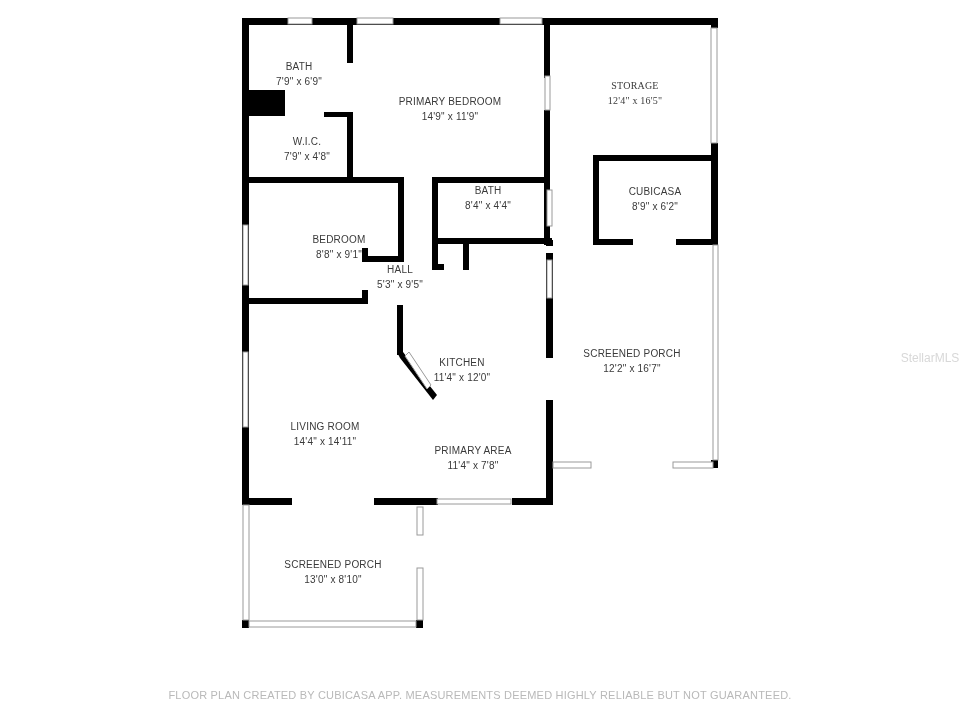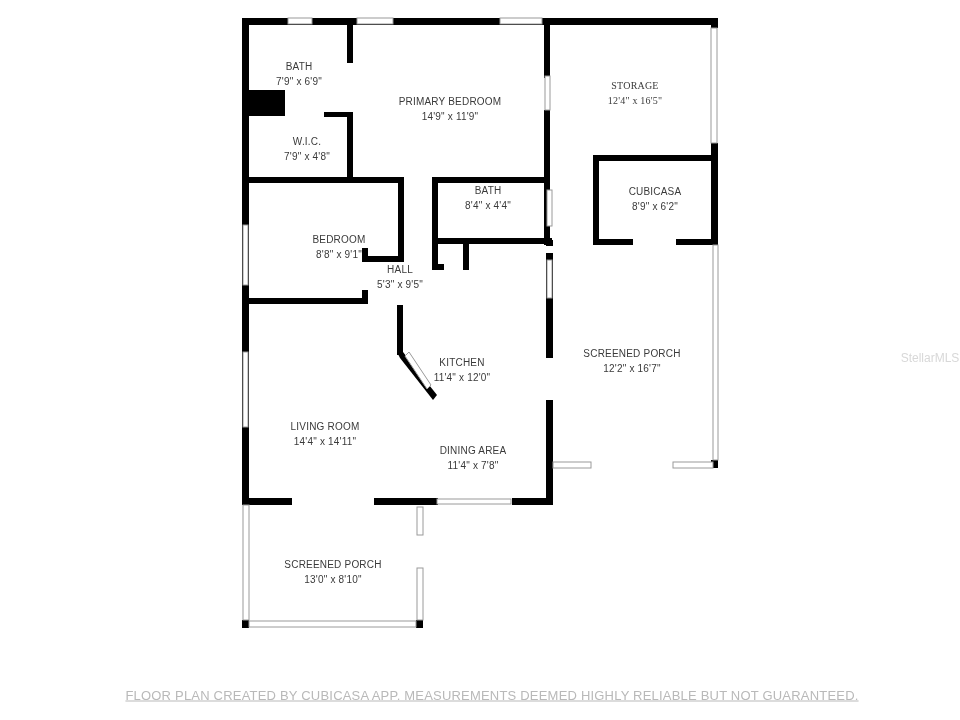--- a/index.html
+++ b/index.html
@@ -6,22 +6,22 @@
   body { width: 960px; height: 720px; position: relative; overflow: hidden;
          font-family: "Liberation Sans", "DejaVu Sans", sans-serif; }
   #plan { position: absolute; left: 0; top: 0; width: 960px; height: 720px; }
   .room-label { position: absolute; transform: translate(-50%, -50%);
                 text-align: center; color: #3a3a3a; font-size: 10px;
                 line-height: 15px; white-space: nowrap; letter-spacing: 0.2px; }
   .room-label .name { display: block; }
   .room-label .dims { display: block; }
   .watermark { position: absolute; left: 930px; top: 358px; transform: translate(-50%, -50%);
                color: #d8d8d8; font-size: 12px; font-weight: normal; filter: blur(0.6px); }
-  .footer { position: absolute; left: 492px; top: 695px; transform: translate(-50%, -50%);
-            color: #b9b9b9; font-size: 13px; letter-spacing: 0.2px; white-space: nowrap; text-decoration: underline; }
+  .footer { position: absolute; left: 480px; top: 695px; transform: translate(-50%, -50%);
+            color: #b9b9b9; font-size: 11px; letter-spacing: 0.2px; white-space: nowrap; }
 </style>
 </head>
 <body>
 
 <svg id="plan" viewBox="0 0 960 720" xmlns="http://www.w3.org/2000/svg">
   <g fill="#000">
 
     <rect x="242" y="18" width="476" height="7"></rect>
 
     <rect x="242" y="18" width="7" height="486"></rect>
@@ -144,21 +144,21 @@
     </div>
     <div class="room-label" style="left: 632px; top: 361px;">
       <span class="name">SCREENED PORCH</span>
       <span class="dims">12'2" x 16'7"</span>
     </div>
     <div class="room-label" style="left: 325px; top: 410px; margin-top: 24px;">
       <span class="name">LIVING ROOM</span>
       <span class="dims">14'4" x 14'11"</span>
     </div>
     <div class="room-label" style="left: 473px; top: 458px;">
-      <span class="name">DINING AREA</span>
+      <span class="name">PRIMARY AREA</span>
       <span class="dims">11'4" x 7'8"</span>
     </div>
     <div class="room-label" style="left: 333px; top: 572px;">
       <span class="name">SCREENED PORCH</span>
       <span class="dims">13'0" x 8'10"</span>
     </div>
   </div>
 
 <div class="watermark">StellarMLS</div>
 <div class="footer">FLOOR PLAN CREATED BY CUBICASA APP. MEASUREMENTS DEEMED HIGHLY RELIABLE BUT NOT GUARANTEED.</div>

